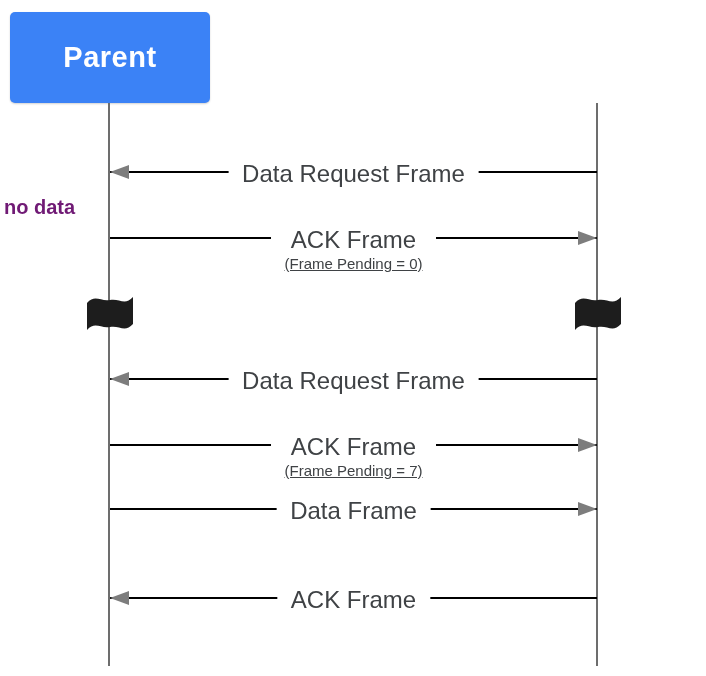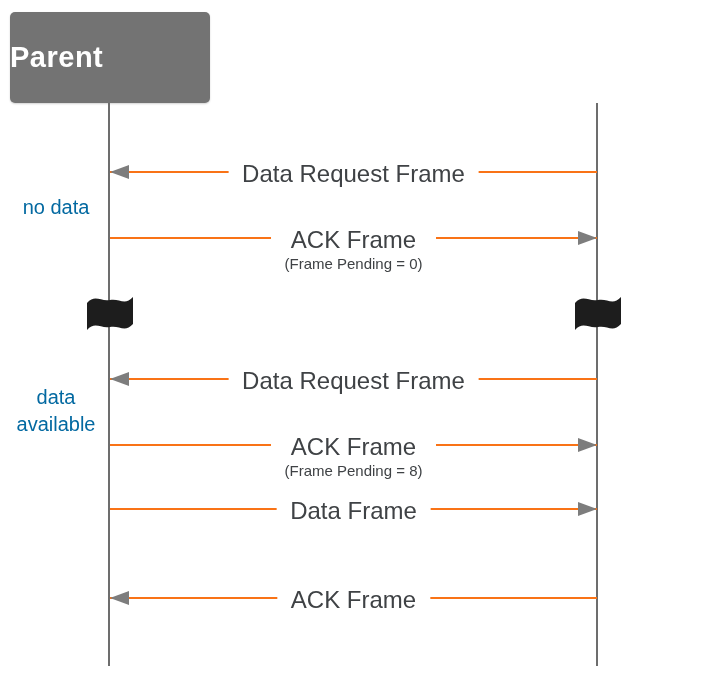--- a/index.html
+++ b/index.html
@@ -1,43 +1,43 @@
 <!DOCTYPE html>
 <html><head>
 <meta charset="utf-8">
 <style>
   html,body{margin:0;padding:0;background:#fff;}
   .canvas{
     position:relative;width:706px;height:676px;background:#ffffff;overflow:hidden;
     font-family:"Liberation Sans", sans-serif;
   }
   .actor-box{
-    position:absolute;top:12px;width:200px;height:91px;background:#737373;border-radius:5px;
-    display:flex;align-items:center;
+    position:absolute;top:12px;width:200px;height:91px;background:#3b82f6;border-radius:5px;
+    display:flex;align-items:center;justify-content:center;
     box-shadow:0 1px 2px rgba(0,0,0,0.18);
   }
   .actor-parent{left:10px;}
   .actor-child{left:497px;}
   .actor-box span{color:#ffffff;font-size:29px;font-weight:bold;letter-spacing:0.5px;}
   .lifeline{position:absolute;top:103px;height:563px;width:2px;background:#6d6d6d;}
   .lifeline-parent{left:108px;}
   .lifeline-child{left:596px;}
-  .message{position:absolute;left:110px;width:487px;height:0;border-top:2px solid #f97316;}
+  .message{position:absolute;left:110px;width:487px;height:0;border-top:2px solid #000000;}
   .head{position:absolute;width:0;height:0;top:-8px;}
   .head-left{left:0;border-right:19px solid #7d7d7d;border-top:7px solid transparent;border-bottom:7px solid transparent;}
   .head-right{right:0;border-left:19px solid #7d7d7d;border-top:7px solid transparent;border-bottom:7px solid transparent;}
   .msg-label{
     position:absolute;left:50%;transform:translateX(-50%);top:-14px;
     background:#ffffff;padding:0 14px;text-align:center;white-space:nowrap;
   }
   .msg-label .main{font-size:24px;line-height:30px;color:#3f4245;}
-  .msg-label .sub{font-size:15px;line-height:17px;color:#3f4245;}
+  .msg-label .sub{font-size:15px;line-height:17px;color:#3f4245;text-decoration:underline;}
   .side-note{
-    position:absolute;left:4px;width:104px;text-align:center;
-    font-size:20px;line-height:27px;color:#0369a1;
+    position:absolute;left:4px;width:104px;
+    font-size:20px;line-height:27px;color:#701a75;font-weight:bold;
   }
   .note-1{top:194px;}
   .note-2{top:384px;}
   .flag{position:absolute;}
   .flag-left{left:86px;top:293px;}
   .flag-right{left:574px;top:293px;}
 </style>
 </head>
 <body>
 
@@ -76,34 +76,33 @@
     <span class="head head-left"></span>
     <div class="msg-label">
       <div class="main">Data Request Frame</div>
     </div>
   </div>
 
   <div class="message" style="top:444px">
     <span class="head head-right"></span>
     <div class="msg-label">
       <div class="main">ACK Frame</div>
-      <div class="sub">(Frame Pending = 8)</div>
+      <div class="sub">(Frame Pending = 7)</div>
     </div>
   </div>
 
   <div class="message" style="top:508px">
     <span class="head head-right"></span>
     <div class="msg-label">
       <div class="main">Data Frame</div>
     </div>
   </div>
 
   <div class="message" style="top:597px">
     <span class="head head-left"></span>
     <div class="msg-label">
       <div class="main">ACK Frame</div>
     </div>
   </div>
 
   <div class="side-note note-1">no data</div>
-  <div class="side-note note-2">data available</div>
 
 </div>
 
 </body></html>

